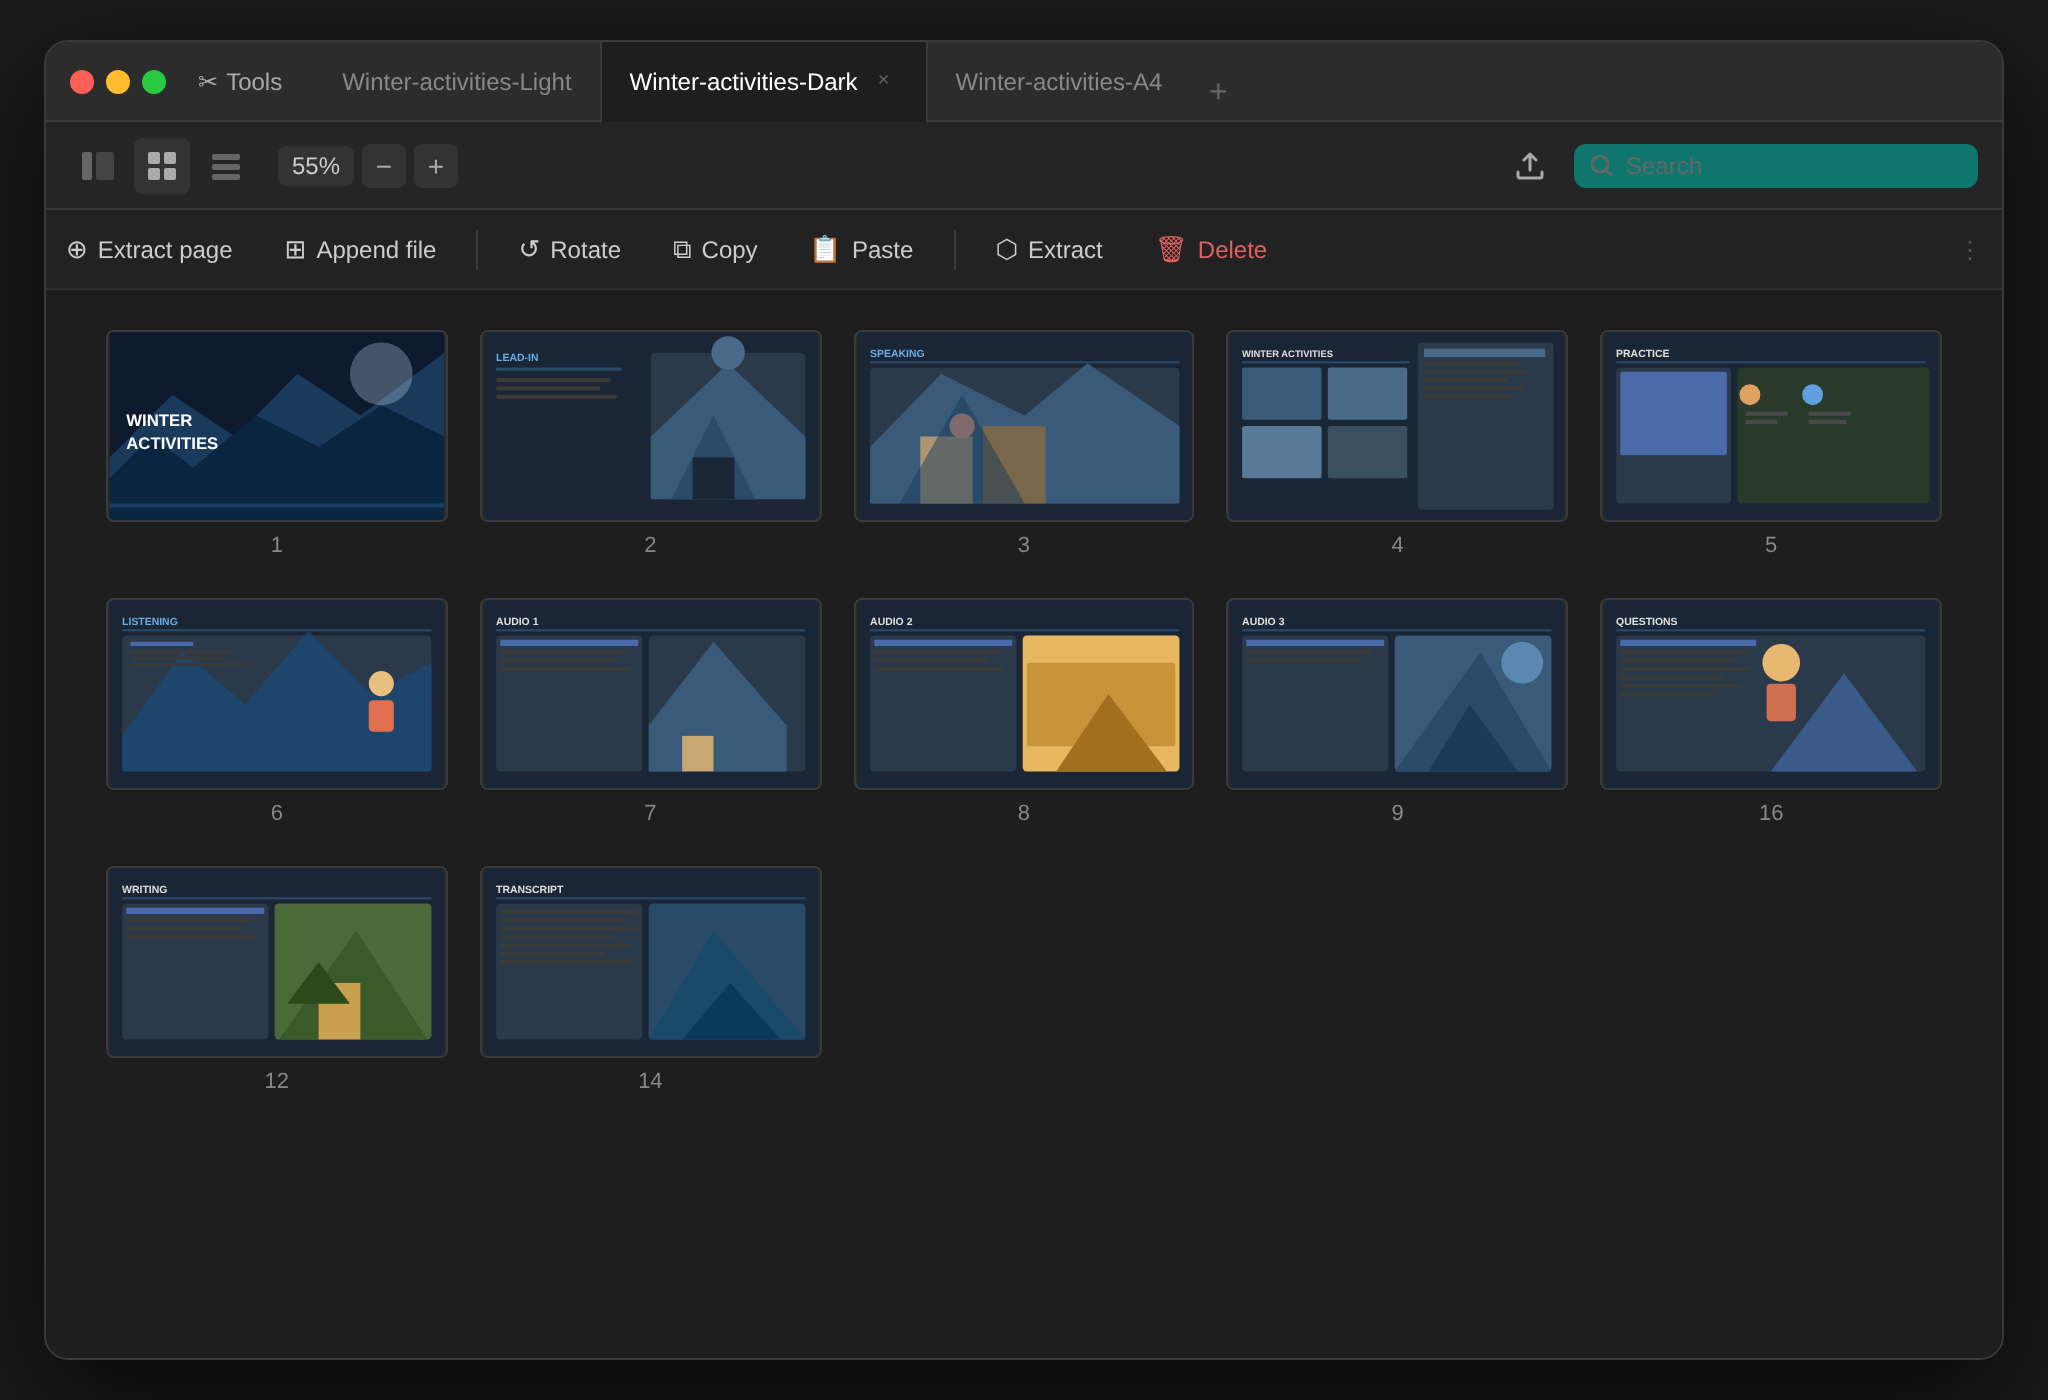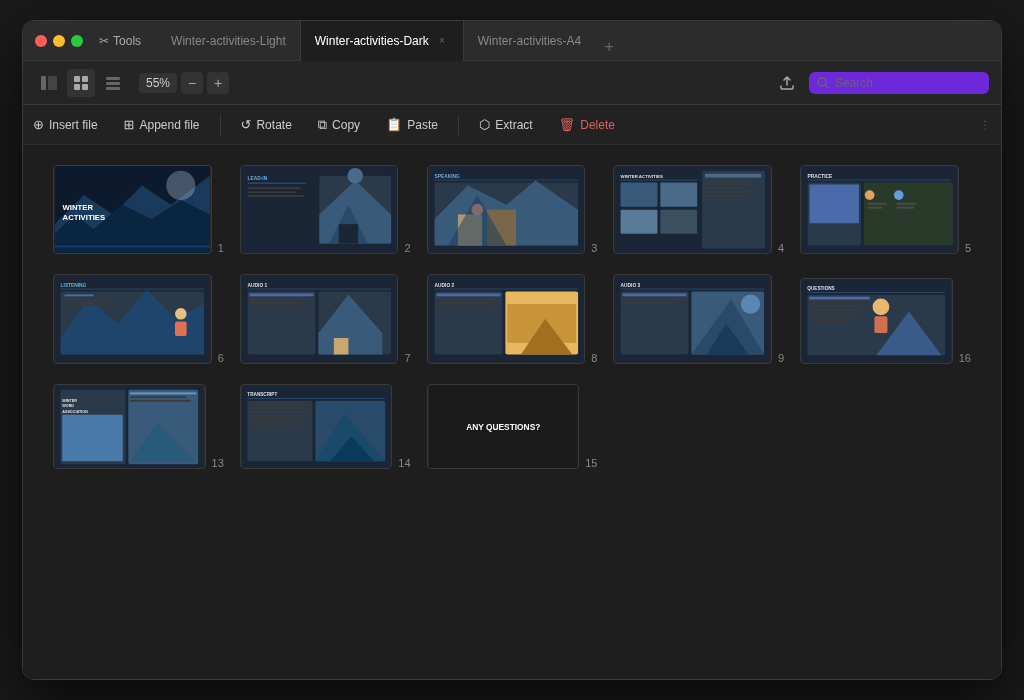--- a/index.html
+++ b/index.html
@@ -168,25 +168,25 @@
       height: 28px;
       display: flex;
       align-items: center;
       justify-content: center;
       color: #aaa;
       cursor: pointer;
     }
     .search-box {
       display: flex;
       align-items: center;
-      background: #6d28d9;
+      background: #0f766e;
       border-radius: 6px;
       padding: 4px 8px;
       gap: 6px;
-      width: 180px;
+      width: 202px;
     }
     .search-box input {
       background: none;
       border: none;
       outline: none;
       color: #ccc;
       font-size: 12px;
       width: 140px;
     }
     .search-box input::placeholder { color: #666; }
@@ -229,21 +229,22 @@
     .slides-container::-webkit-scrollbar { width: 6px; }
     .slides-container::-webkit-scrollbar-track { background: #1e1e1e; }
     .slides-container::-webkit-scrollbar-thumb { background: #444; border-radius: 3px; }
     .slides-grid {
       display: grid;
       grid-template-columns: repeat(5, 1fr);
       gap: 20px 16px;
     }
     .slide-item {
       display: flex;
-      align-items: flex-end;
+      flex-direction: column;
+      align-items: center;
       gap: 6px;
       cursor: pointer;
     }
     .slide-thumb {
       width: 100%;
       aspect-ratio: 16/9;
       border-radius: 4px;
       overflow: hidden;
       position: relative;
       background: #2a2a2a;
@@ -331,21 +332,21 @@
           <path d="M8.5 8.5l2 2" stroke="#666" stroke-width="1.5" stroke-linecap="round"></path>
         </svg>
         <input type="text" placeholder="Search" style="">
       </div>
     </div>
   </div>
 
   <div class="action-toolbar">
     <div class="action-btn">
       <span class="icon">⊕</span>
-      <span>Insert file</span>
+      <span>Extract page</span>
     </div>
     <div class="action-btn">
       <span class="icon">⊞</span>
       <span>Append file</span>
     </div>
     <div class="action-separator"></div>
     <div class="action-btn">
       <span class="icon">↺</span>
       <span>Rotate</span>
     </div>
@@ -559,39 +560,40 @@
             <rect x="8" y="40" width="58" height="2" fill="#3a3a3a"></rect>
             <rect x="8" y="44" width="45" height="2" fill="#3a3a3a"></rect>
             <polygon points="80,82 115,35 150,82" fill="#3a5a8a"></polygon>
             <circle cx="85" cy="30" r="9" fill="#e8b870"></circle>
             <rect x="78" y="40" width="14" height="18" fill="#d07050" rx="2"></rect>
           </svg>
         </div>
         <span class="slide-number">16</span>
       </div>
 
-
-      <div class="slide-item">
-        <div class="slide-thumb">
-          <svg class="slide-svg" viewBox="0 0 160 90" xmlns="http://www.w3.org/2000/svg">
-            <rect width="160" height="90" fill="#1a2535"></rect>
-            <rect x="6" y="5" width="70" height="80" fill="#2a3a4a" rx="2"></rect>
-            <rect x="79" y="5" width="75" height="80" fill="#3a5a7a" rx="2"></rect>
-            <text x="8" y="18" font-size="4" font-weight="bold" fill="#e0e0e0" font-family="sans-serif">WINTER</text>
-            <text x="8" y="24" font-size="4" font-weight="bold" fill="#e0e0e0" font-family="sans-serif">WORD</text>
-            <text x="8" y="30" font-size="4" font-weight="bold" fill="#e0e0e0" font-family="sans-serif">ASSOCIATION</text>
-            <rect x="8" y="32" width="65" height="50" fill="#4a7aaa" rx="1"></rect>
-            <rect x="81" y="8" width="71" height="2" fill="#6a9aca"></rect>
-            <rect x="81" y="12" width="60" height="2" fill="#3a3a3a"></rect>
-            <rect x="81" y="16" width="65" height="2" fill="#3a3a3a"></rect>
-            <polygon points="81,82 110,40 152,82" fill="#2a5a7a"></polygon>
-          </svg>
-        </div>
-        <span class="slide-number">13</span>
-      </div>
+      <div class="slide-item">
+        <div class="slide-thumb">
+          <svg class="slide-svg" viewBox="0 0 160 90" xmlns="http://www.w3.org/2000/svg">
+            <rect width="160" height="90" fill="#1a2535"></rect>
+            <text x="6" y="12" font-size="5" font-weight="bold" fill="#e0e0e0" font-family="sans-serif">WRITING</text>
+            <rect x="6" y="14" width="148" height="1" fill="#2a4a6a"></rect>
+            <rect x="6" y="17" width="70" height="65" fill="#2a3a4a" rx="2"></rect>
+            <rect x="79" y="17" width="75" height="65" fill="#4a6a3a" rx="2"></rect>
+            <rect x="8" y="19" width="66" height="3" fill="#4a6aaa"></rect>
+            <rect x="8" y="24" width="60" height="2" fill="#3a3a3a"></rect>
+            <rect x="8" y="28" width="55" height="2" fill="#3a3a3a"></rect>
+            <rect x="8" y="32" width="62" height="2" fill="#3a3a3a"></rect>
+            <polygon points="81,82 118,30 152,82" fill="#3a5a2a"></polygon>
+            <rect x="100" y="55" width="20" height="27" fill="#c8a050"></rect>
+            <polygon points="85,65 100,45 115,65" fill="#2a4a1a"></polygon>
+          </svg>
+        </div>
+        <span class="slide-number">12</span>
+      </div>
+
 
       <div class="slide-item">
         <div class="slide-thumb">
           <svg class="slide-svg" viewBox="0 0 160 90" xmlns="http://www.w3.org/2000/svg">
             <rect width="160" height="90" fill="#1a2535"></rect>
             <text x="6" y="12" font-size="5" font-weight="bold" fill="#e0e0e0" font-family="sans-serif">TRANSCRIPT</text>
             <rect x="6" y="14" width="148" height="1" fill="#2a4a6a"></rect>
             <rect x="6" y="17" width="70" height="65" fill="#2a3a4a" rx="2"></rect>
             <rect x="79" y="17" width="75" height="65" fill="#2a4a6a" rx="2"></rect>
             <rect x="8" y="20" width="66" height="2" fill="#3a3a3a"></rect>
@@ -601,25 +603,16 @@
             <rect x="8" y="36" width="62" height="2" fill="#3a3a3a"></rect>
             <rect x="8" y="40" width="50" height="2" fill="#3a3a3a"></rect>
             <rect x="8" y="44" width="64" height="2" fill="#3a3a3a"></rect>
             <polygon points="79,82 110,30 154,82" fill="#1a4a6a"></polygon>
             <polygon points="95,82 118,55 142,82" fill="#0a3a5a"></polygon>
           </svg>
         </div>
         <span class="slide-number">14</span>
       </div>
 
-      <div class="slide-item">
-        <div class="slide-thumb">
-          <svg class="slide-svg" viewBox="0 0 160 90" xmlns="http://www.w3.org/2000/svg">
-            <rect width="160" height="90" fill="#1a1a1a"></rect>
-            <text x="80" y="48" font-size="9" font-weight="bold" fill="white" font-family="sans-serif" text-anchor="middle">ANY QUESTIONS?</text>
-          </svg>
-        </div>
-        <span class="slide-number">15</span>
-      </div>
 
     </div>
   </div>
 </div>
 
 </body></html>

